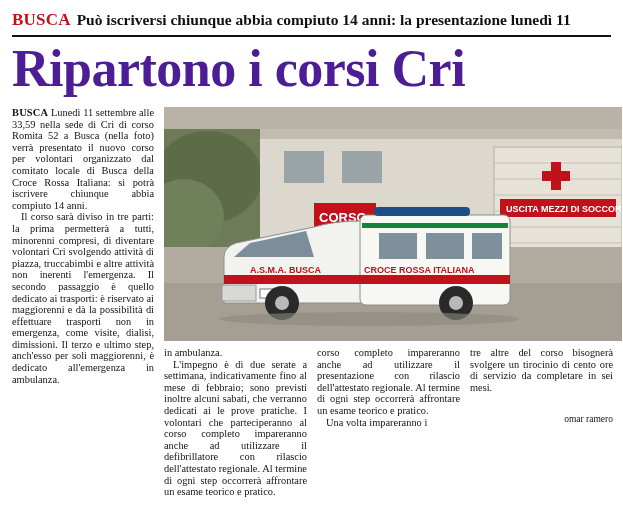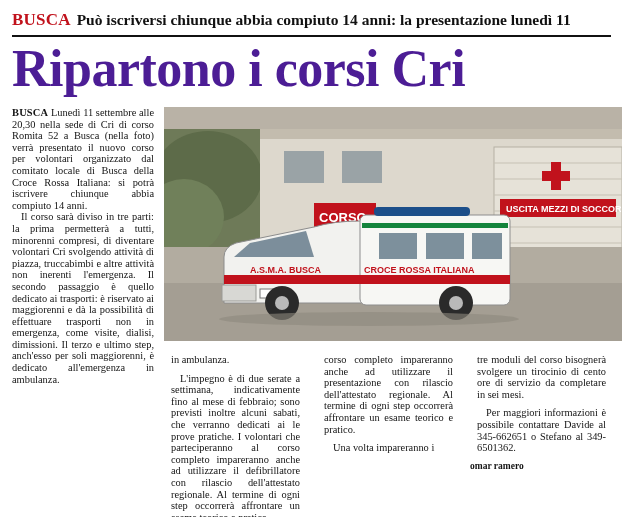--- a/index.html
+++ b/index.html
@@ -107,53 +107,54 @@
   }
   .cols-lower {
     position: absolute;
     top: 240px;
     left: 152px;
     width: 460px;
     display: flex;
     gap: 10px;
   }
   .signature {
-    font-weight: bold;
+    font-weight: normal;
     font-size: 9.5px;
-    margin-top: 6px;
+    text-align: right;
+    margin-top: 21px;
   }
   .col-lower {
     width: 143px;
     flex: 0 0 143px;
     font-size: 10.4px;
     line-height: 11.6px;
     text-align: justify;
     hyphens: auto;
     -webkit-hyphens: auto;
     color: #141414;
   }
-  .col-lower p { margin: 7px; text-indent: 9px; }
+  .col-lower p { margin: 0; text-indent: 9px; }
   .col-lower p.first { text-indent: 0; }
 </style>
 </head>
 <body>
 
 <div class="page">
 
   <div class="kicker">
     <span class="kicker-place">BUSCA</span>
     <span class="kicker-text">Può iscriversi chiunque abbia compiuto 14 anni: la presentazione lunedì 11</span>
   </div>
 
   <h1 class="headline">Ripartono i corsi Cri</h1>
 
   <div class="body-area">
 
     <div class="col col-1">
-      <p class="first"><span class="lead-place">BUSCA</span><span> Lunedì 11 settembre alle 20,30 nella sede di Cri di corso Romita 52 a Busca (nella foto) verrà presentato il nuovo corso per volontari organizzato dal comitato locale di Busca della Croce Rossa Italiana: si potrà iscrivere chiunque abbia compiuto 14 anni.</span></p>
+      <p class="first"><span class="lead-place">BUSCA</span><span> Lunedì 11 settembre alle 33,59 nella sede di Cri di corso Romita 52 a Busca (nella foto) verrà presentato il nuovo corso per volontari organizzato dal comitato locale di Busca della Croce Rossa Italiana: si potrà iscrivere chiunque abbia compiuto 14 anni.</span></p>
       <p>Il corso sarà diviso in tre parti: la prima permetterà a tutti, minorenni compresi, di diventare volontari Cri svolgendo attività di piazza, truccabimbi e altre attività non inerenti l'emergenza. Il secondo passaggio è quello dedicato ai trasporti: è riservato ai maggiorenni e dà la possibilità di effettuare trasporti non in emergenza, come visite, dialisi, dimissioni. Il terzo e ultimo step, anch'esso per soli maggiorenni, è dedicato all'emergenza in ambulanza.</p>
     </div>
 
     <div class="photo-wrap">
       <svg class="photo" viewBox="0 0 458 234" preserveAspectRatio="none">
 
         <rect x="0" y="0" width="458" height="234" fill="#cfcabf"></rect>
         <rect x="0" y="0" width="458" height="22" fill="#b9b2a6"></rect>
 
         <rect x="0" y="22" width="458" height="120" fill="#d6d1c6"></rect>
@@ -231,20 +232,19 @@
     <div class="cols-lower">
       <div class="col-lower">
         <p class="first">in ambulanza.</p>
         <p>L'impegno è di due serate a settimana, indicativamente fino al mese di febbraio; sono previsti inoltre alcuni sabati, che verranno dedicati ai le prove pratiche. I volontari che parteciperanno al corso completo impareranno anche ad utilizzare il defibrillatore con rilascio dell'attestato regionale. Al termine di ogni step occorrerà affrontare un esame teorico e pratico.</p>
       </div>
       <div class="col-lower">
         <p class="first">corso completo impareranno anche ad utilizzare il presentazione con rilascio dell'attestato regionale. Al termine di ogni step occorrerà affrontare un esame teorico e pratico.</p>
         <p>Una volta impareranno i</p>
       </div>
       <div class="col-lower">
-        <p class="first">tre moduli del corso bisognerà svolgere un tirocinio di cento ore di servizio da completare in sei mesi.</p>
-        <p>Per maggiori informazioni è possibile contattare Davide al 345-662651 o Stefano al 349-6501362.</p>
+        <p class="first">tre altre del corso bisognerà svolgere un tirocinio di cento ore di servizio da completare in sei mesi.</p>
         <div class="signature">omar ramero</div>
       </div>
     </div>
 
   </div>
 </div>
 
 </body></html>

